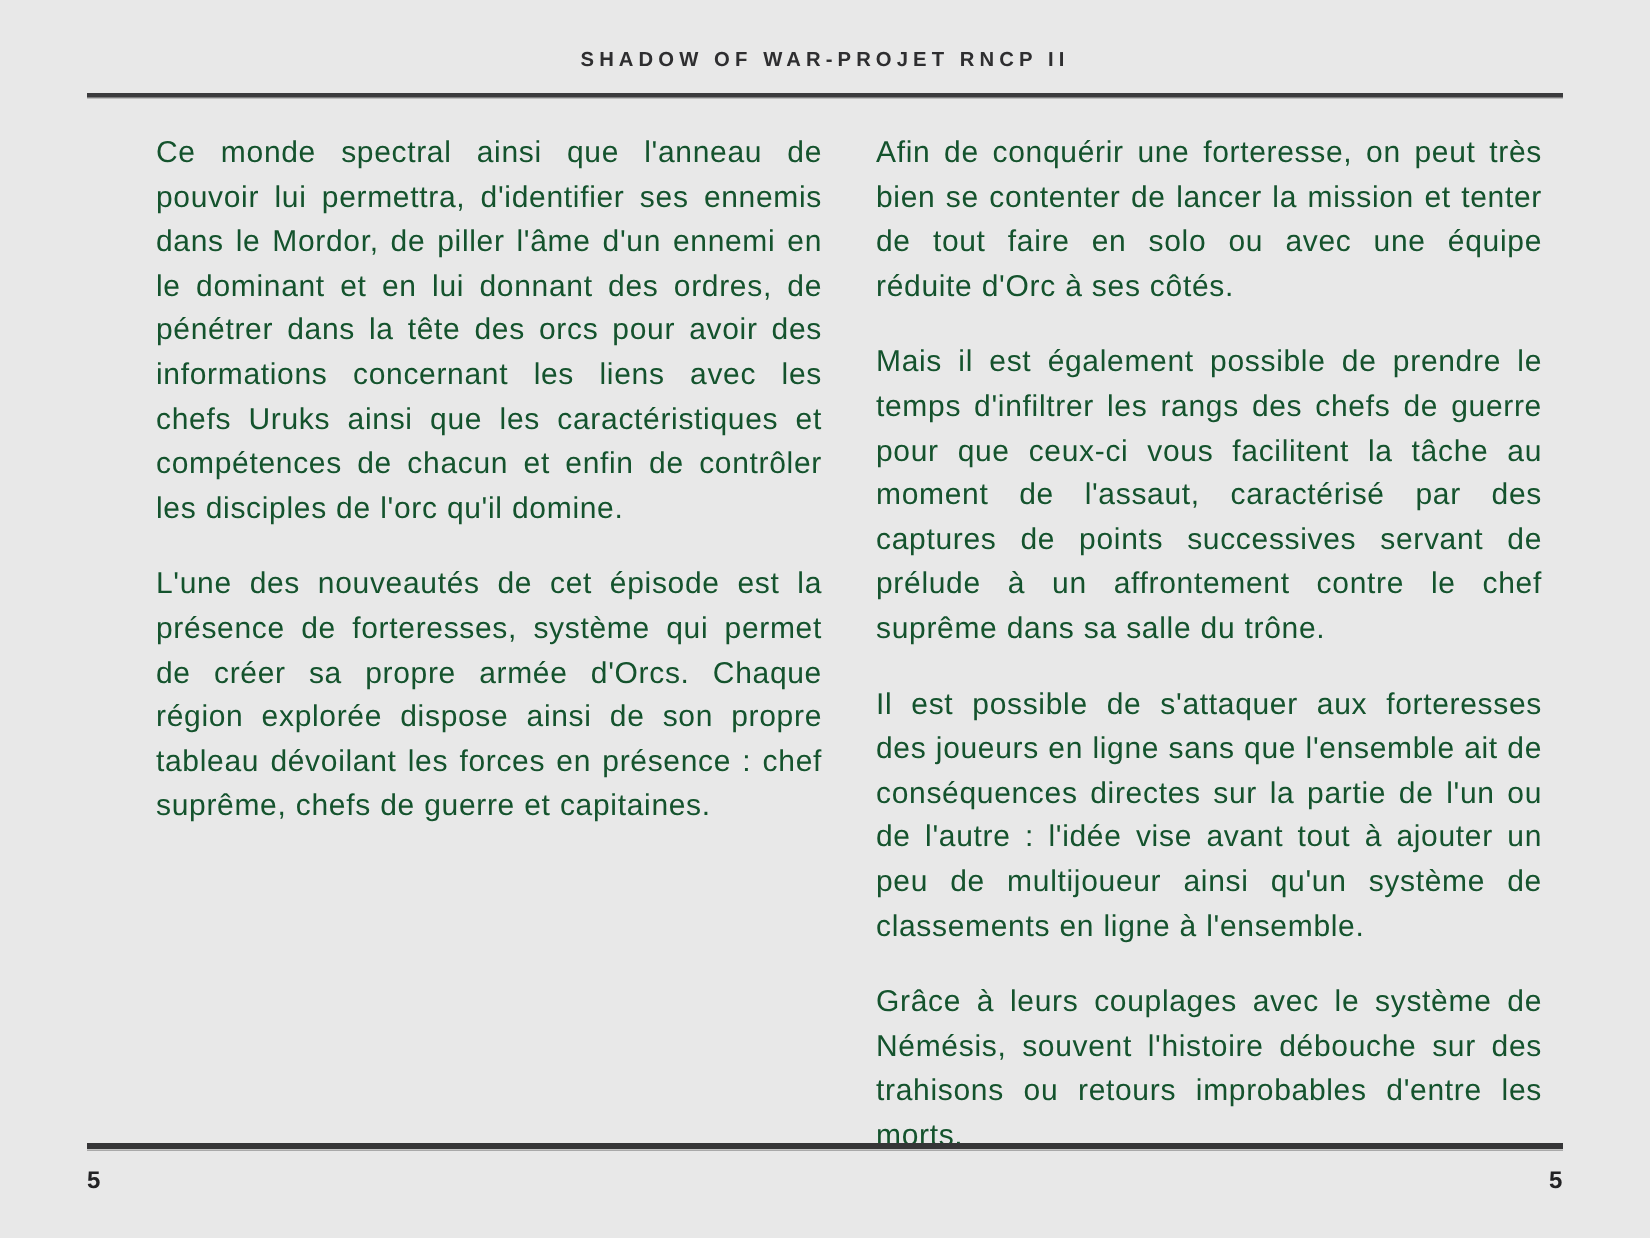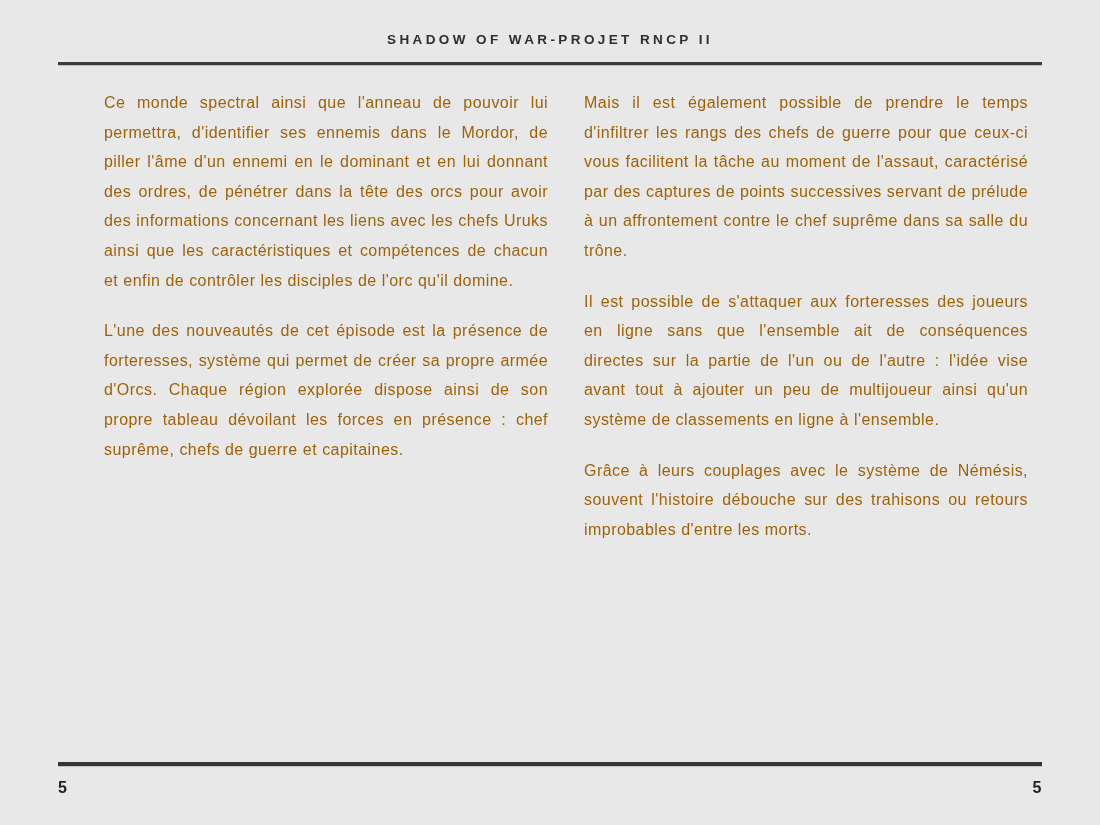--- a/index.html
+++ b/index.html
@@ -60,23 +60,23 @@
     justify-content: space-between;
   }
   .column {
     width: 444px;
   }
   .column-left { }
   .column-right { }
 
   .para {
     margin: 0 0 21px 0;
-    font-size: 16px;
+    font-size: 20px;
     line-height: 29.6px;
-    color: #a16207;
+    color: #14532d;
     text-align: justify;
     text-justify: inter-word;
     letter-spacing: 0.45px;
     word-spacing: 0.2px;
     -webkit-hyphens: none;
     hyphens: none;
   }
   .para.tight {
     margin-bottom: 0;
   }
@@ -141,20 +141,21 @@
   </div>
 
   <div class="content">
 
     <div class="column column-left">
       <p class="para">Ce monde spectral ainsi que l'anneau de pouvoir lui permettra, d'identifier ses ennemis dans le Mordor, de piller l'âme d'un ennemi en le dominant et en lui donnant des ordres, de pénétrer dans la tête des orcs pour avoir des informations concernant les liens avec les chefs Uruks ainsi que les caractéristiques et compétences de chacun et enfin de contrôler les disciples de l'orc qu'il domine.</p>
       <p class="para">L'une des nouveautés de cet épisode est la présence de forteresses, système qui permet de créer sa propre armée d'Orcs. Chaque région explorée dispose ainsi de son propre tableau dévoilant les forces en présence : chef suprême, chefs de guerre et capitaines.</p>
     </div>
 
     <div class="column column-right">
+      <p class="para">Afin de conquérir une forteresse, on peut très bien se contenter de lancer la mission et tenter de tout faire en solo ou avec une équipe réduite d'Orc à ses côtés.</p>
       <p class="para">Mais il est également possible de prendre le temps d'infiltrer les rangs des chefs de guerre pour que ceux-ci vous facilitent la tâche au moment de l'assaut, caractérisé par des captures de points successives servant de prélude à un affrontement contre le chef suprême dans sa salle du trône.</p>
       <p class="para">Il est possible de s'attaquer aux forteresses des joueurs en ligne sans que l'ensemble ait de conséquences directes sur la partie de l'un ou de l'autre : l'idée vise avant tout à ajouter un peu de multijoueur ainsi qu'un système de classements en ligne à l'ensemble.</p>
       <p class="para tight">Grâce à leurs couplages avec le système de Némésis, souvent l'histoire débouche sur des trahisons ou retours improbables d'entre les morts.</p>
     </div>
 
   </div>
 
   <div class="footer">
     <div class="footer-rule"></div>
     <div class="footer-row">

